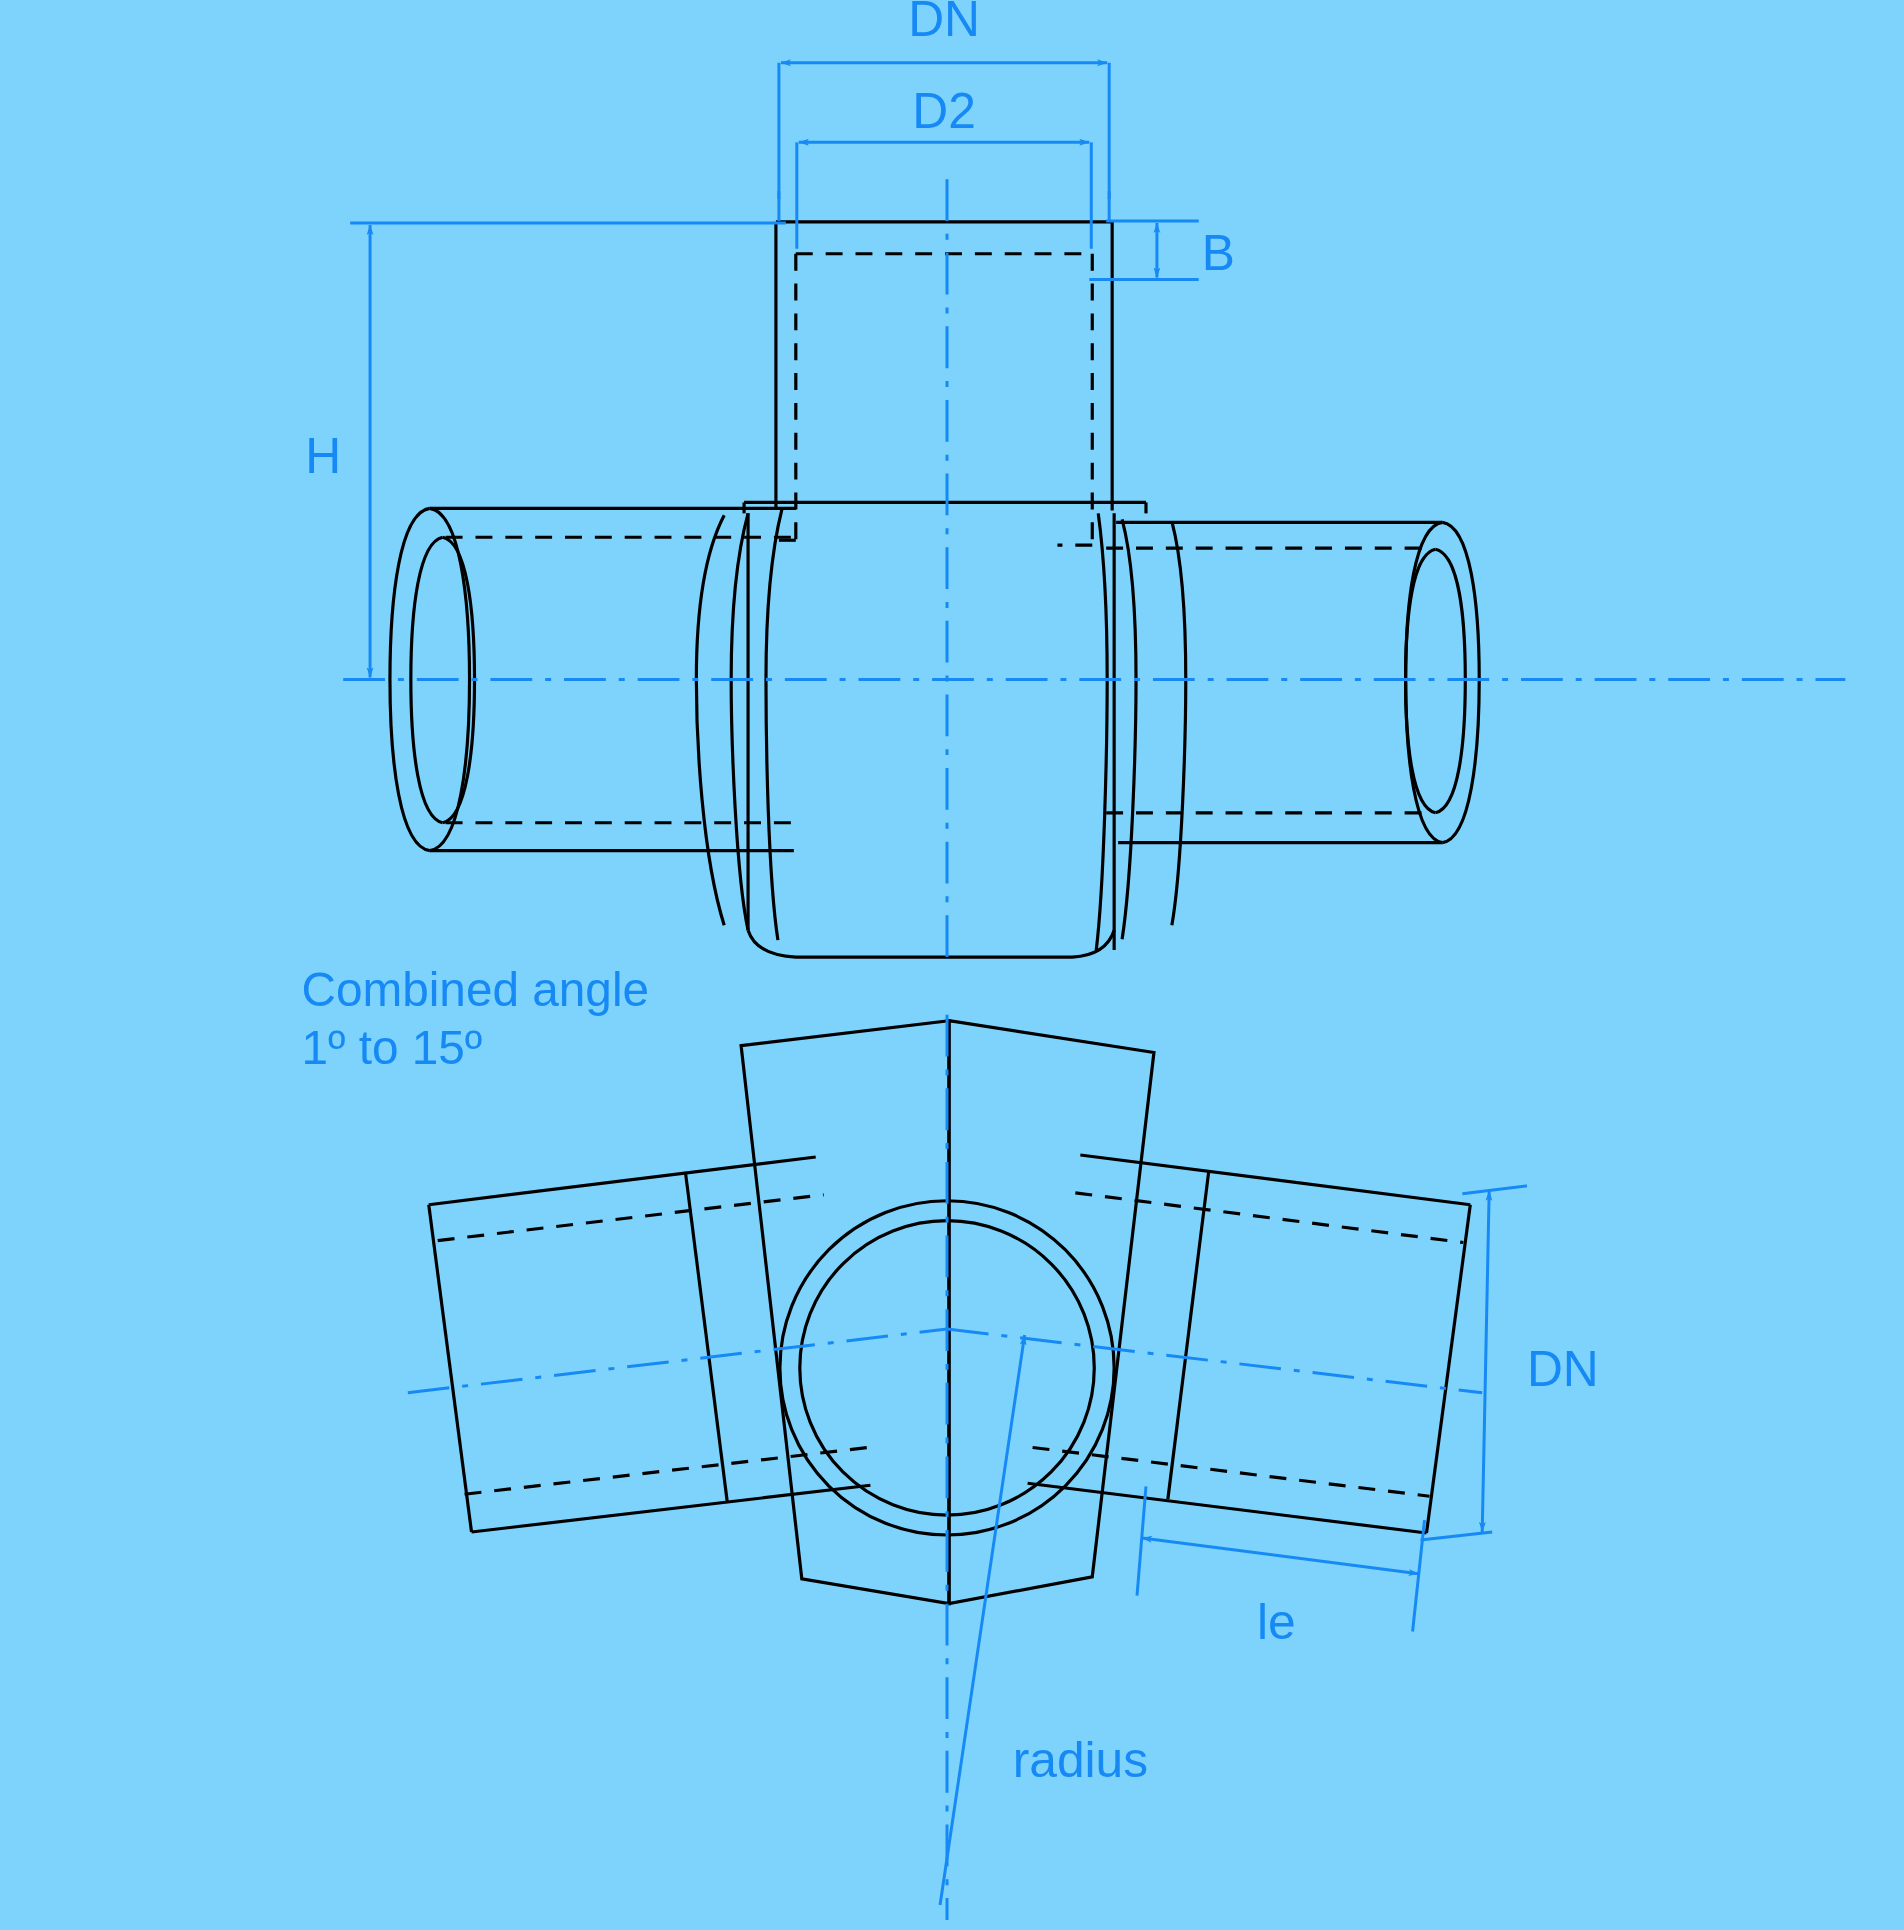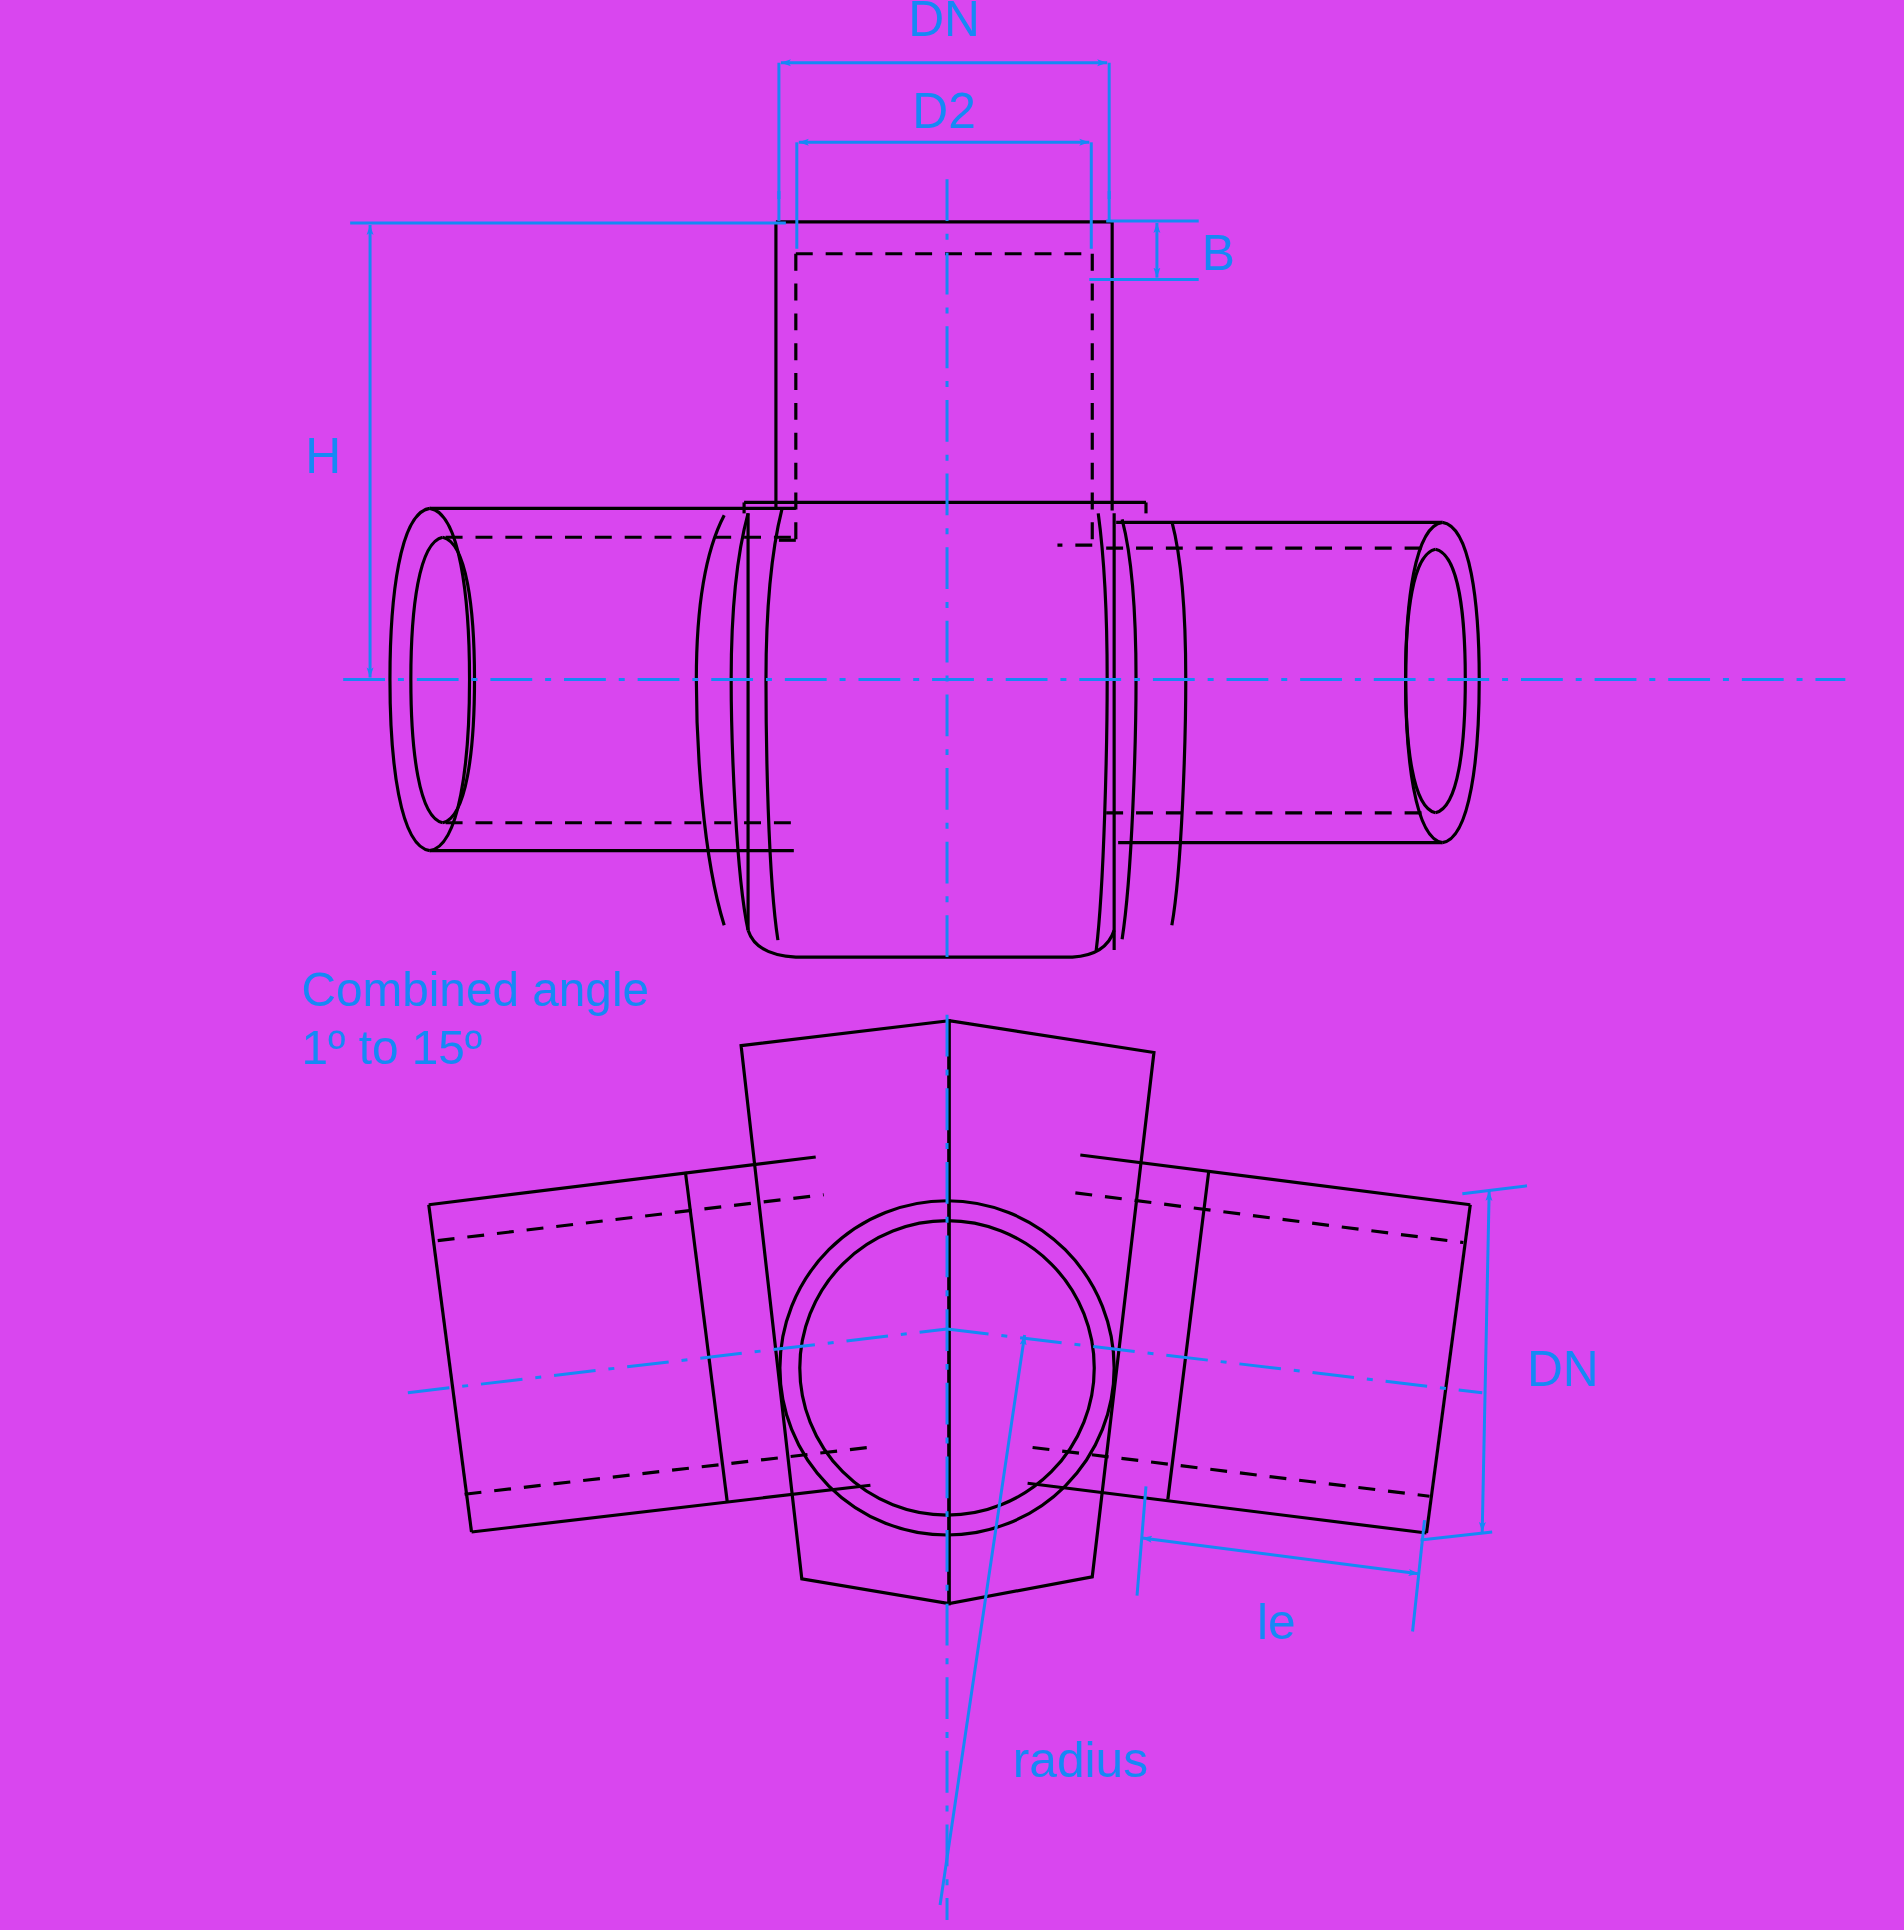--- a/index.html
+++ b/index.html
@@ -7,21 +7,21 @@
     padding: 0;
     background: #ffffff;
   }
   body {
     font-family: "Liberation Sans", sans-serif;
   }
   #drawing-root {
     position: relative;
     width: 1904px;
     height: 1930px;
-    background: #d946ef;
+    background: #7dd3fc;
     overflow: hidden;
   }
   svg#tech-svg {
     position: absolute;
     left: 0;
     top: 0;
     width: 1904px;
     height: 1930px;
     display: block;
   }

